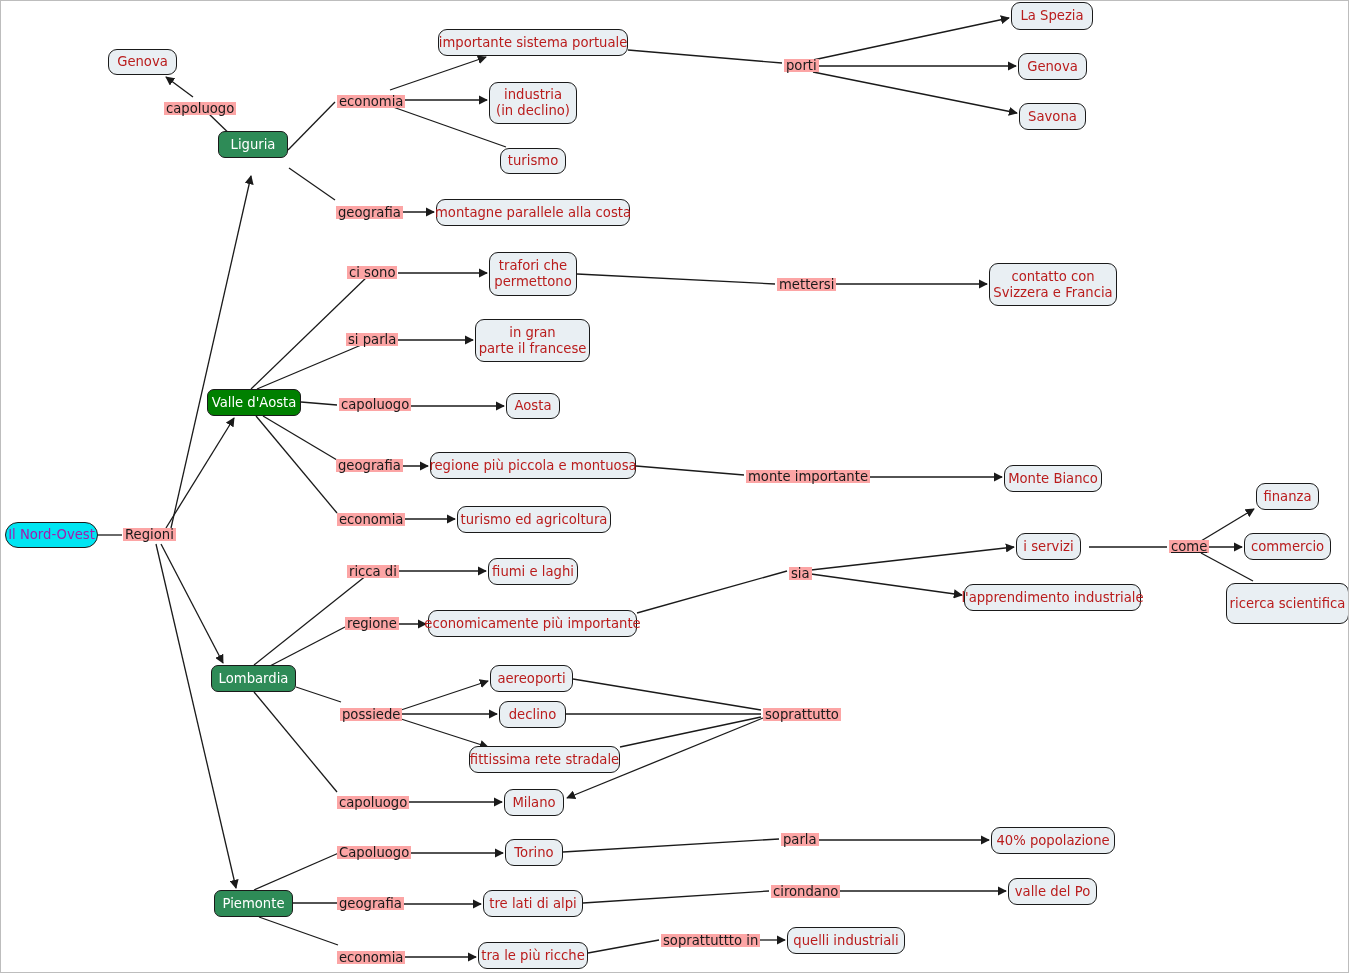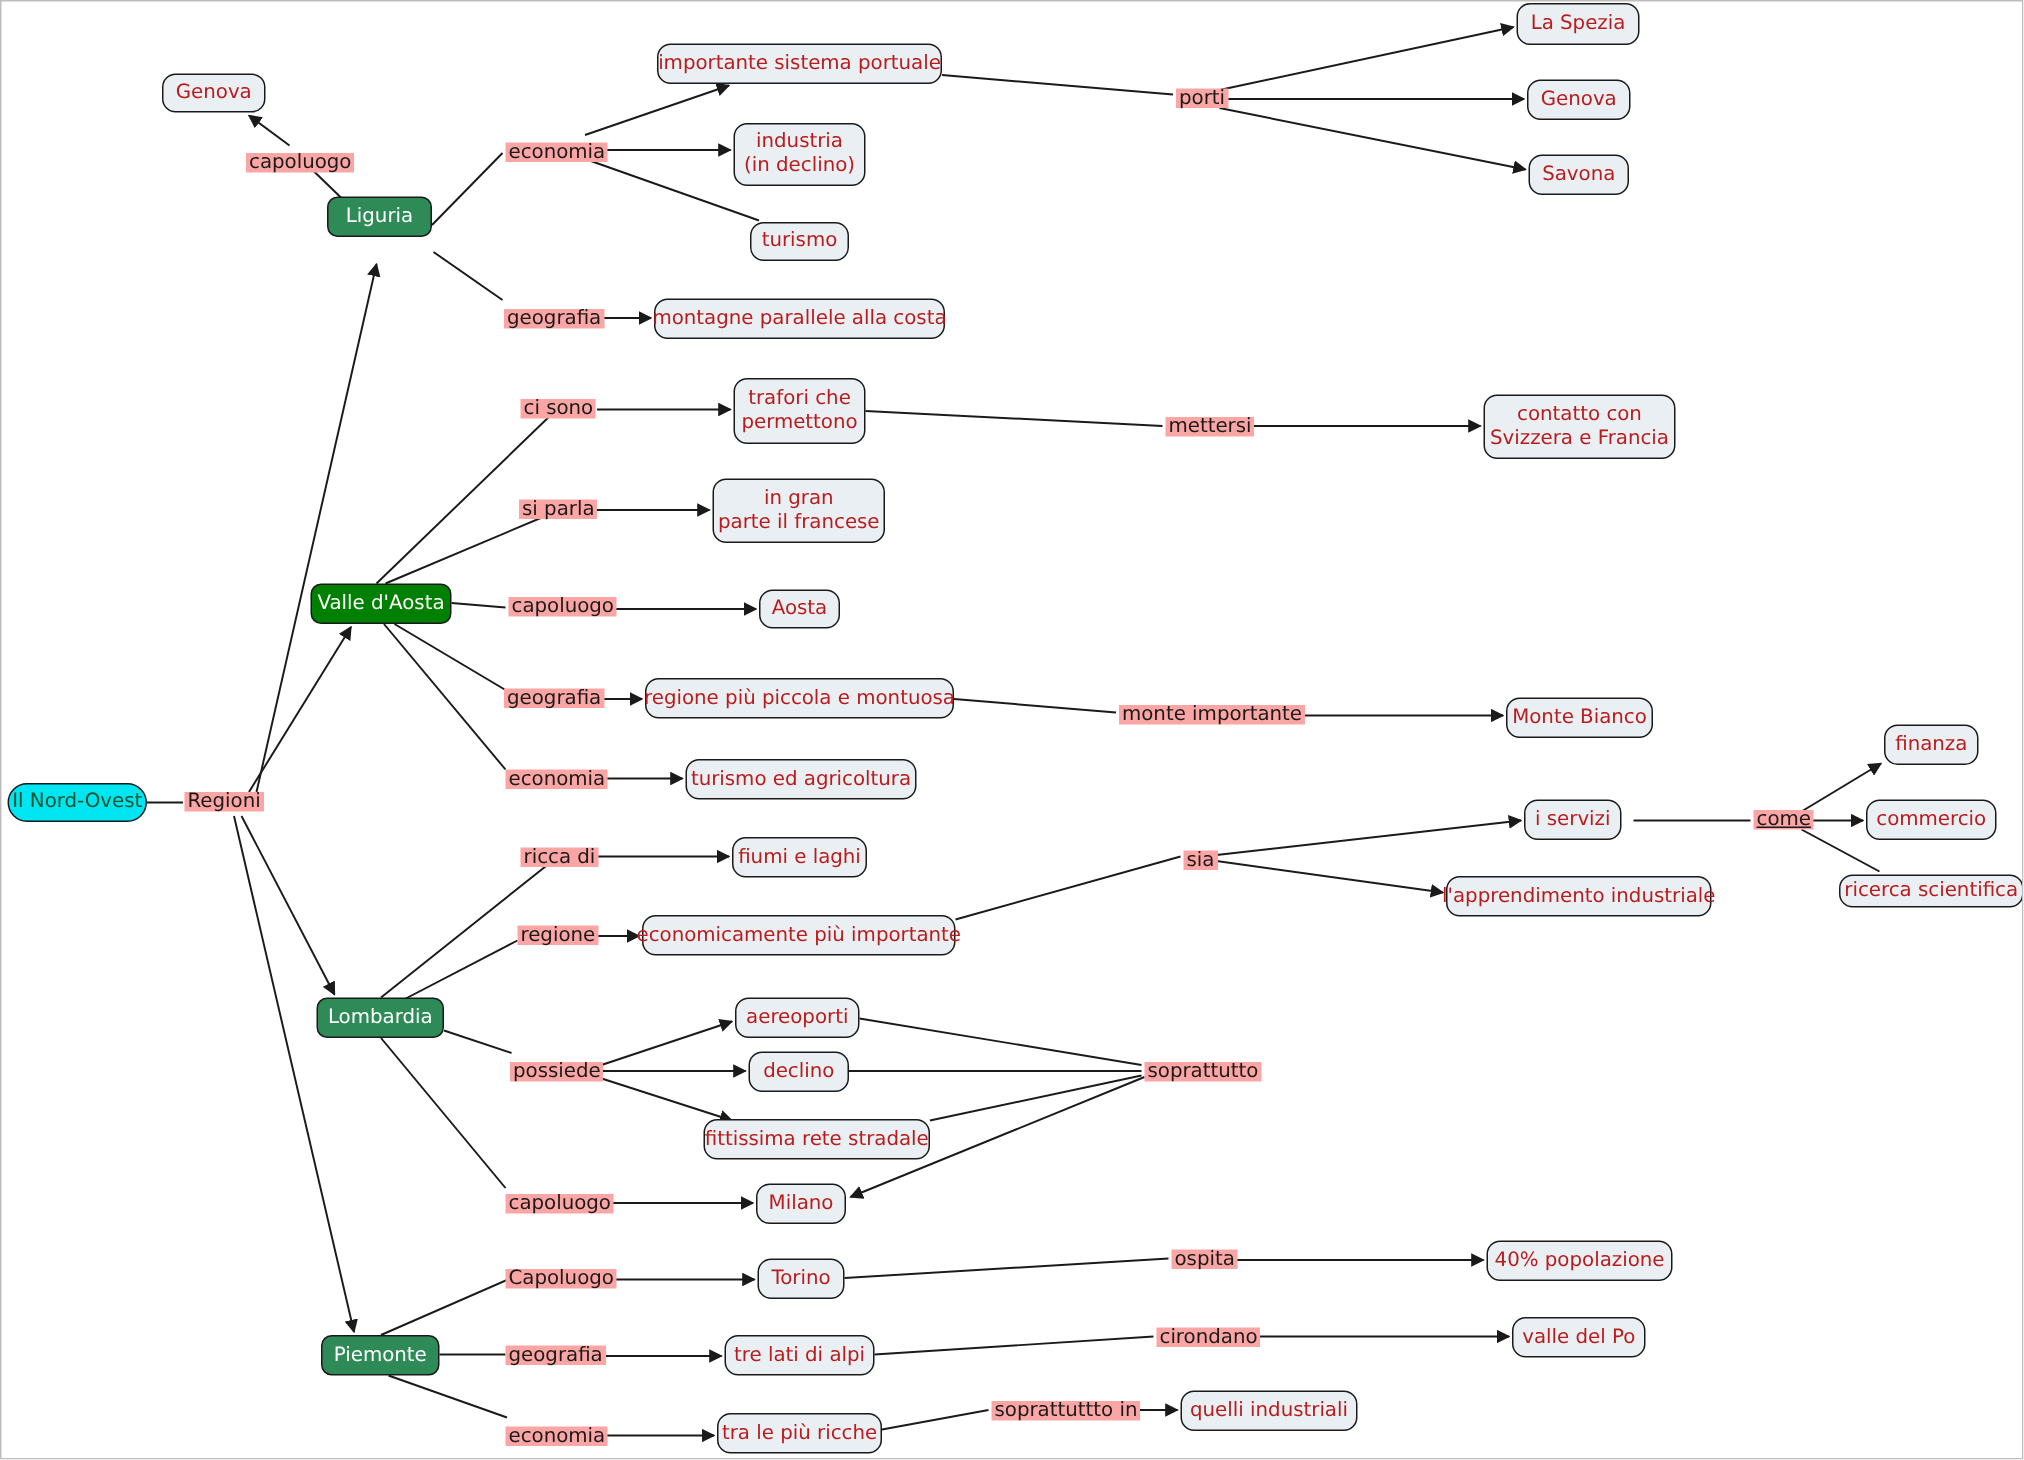--- a/index.html
+++ b/index.html
@@ -43,21 +43,21 @@
   .node.concept {
     background: #e9eff3;
   }
   .node.region {
     color: #ffffff;
     border-radius: 7px;
     border-width: 1.6px;
   }
   .node.root {
     border-radius: 13px;
-    color: #14532d;
+    color: #a21caf;
     align-items: center;
   }
   .edge-label {
     position: absolute;
     font-size: 13.2px;
     color: #1a1a1a;
     white-space: nowrap;
     background: #fca5a5;
     padding: 0 2px;
     z-index: 6;
@@ -165,21 +165,21 @@
       <div class="node concept" style="left: 505px; top: 392px; width: 54px; height: 26px;"><span>Aosta</span></div>
       <div class="node concept" style="left: 429px; top: 451px; width: 206px; height: 27px;"><span>regione più piccola e montuosa</span></div>
       <div class="node concept" style="left: 1003px; top: 464px; width: 98px; height: 27px;"><span>Monte Bianco</span></div>
       <div class="node concept" style="left: 456px; top: 505px; width: 154px; height: 27px;"><span>turismo ed agricoltura</span></div>
       <div class="node concept" style="left: 487px; top: 557px; width: 90px; height: 27px;"><span>fiumi e laghi</span></div>
       <div class="node concept" style="left: 427px; top: 609px; width: 209px; height: 27px;"><span>economicamente più importante</span></div>
       <div class="node concept" style="left: 1015px; top: 532px; width: 65px; height: 27px;"><span>i servizi</span></div>
       <div class="node concept" style="left: 963px; top: 583px; width: 177px; height: 27px;"><span>l'apprendimento industriale</span></div>
       <div class="node concept" style="left: 1255px; top: 482px; width: 63px; height: 27px;"><span>finanza</span></div>
       <div class="node concept" style="left: 1243px; top: 532px; width: 87px; height: 27px;"><span>commercio</span></div>
-      <div class="node concept" style="left: 1225px; top: 582px; width: 123px; height: 22px;"><span>ricerca scientifica</span></div>
+      <div class="node concept" style="left: 1225px; top: 582px; width: 123px; height: 41px;"><span>ricerca scientifica</span></div>
       <div class="node concept" style="left: 489px; top: 664px; width: 83px; height: 27px;"><span>aereoporti</span></div>
       <div class="node concept" style="left: 498px; top: 700px; width: 67px; height: 27px;"><span>declino</span></div>
       <div class="node concept" style="left: 468px; top: 745px; width: 151px; height: 27px;"><span>fittissima rete stradale</span></div>
       <div class="node concept" style="left: 503px; top: 788px; width: 60px; height: 27px;"><span>Milano</span></div>
       <div class="node concept" style="left: 504px; top: 838px; width: 58px; height: 27px;"><span>Torino</span></div>
       <div class="node concept" style="left: 990px; top: 826px; width: 124px; height: 27px;"><span>40% popolazione</span></div>
       <div class="node concept" style="left: 482px; top: 889px; width: 100px; height: 27px;"><span>tre lati di alpi</span></div>
       <div class="node concept" style="left: 1007px; top: 877px; width: 89px; height: 27px;"><span>valle del Po</span></div>
       <div class="node concept" style="left: 477px; top: 941px; width: 110px; height: 27px;"><span>tra le più ricche</span></div>
       <div class="node concept" style="left: 786px; top: 926px; width: 118px; height: 27px;"><span>quelli industriali</span></div>
@@ -198,19 +198,19 @@
       <div class="edge-label" style="left: 745px; top: 469px;">monte importante</div>
       <div class="edge-label" style="left: 336px; top: 512px;">economia</div>
       <div class="edge-label" style="left: 346px; top: 564px;">ricca di</div>
       <div class="edge-label" style="left: 788px; top: 566px;">sia</div>
       <div class="edge-label" style="left: 1168px; top: 539px; text-decoration: underline;">come</div>
       <div class="edge-label" style="left: 344px; top: 616px;">regione</div>
       <div class="edge-label" style="left: 339px; top: 707px;">possiede</div>
       <div class="edge-label" style="left: 762px; top: 707px;">soprattutto</div>
       <div class="edge-label" style="left: 336px; top: 795px;">capoluogo</div>
       <div class="edge-label" style="left: 336px; top: 845px;">Capoluogo</div>
-      <div class="edge-label" style="left: 780px; top: 832px;">ospita</div>
+      <div class="edge-label" style="left: 780px; top: 832px;">parla</div>
       <div class="edge-label" style="left: 336px; top: 896px;">geografia</div>
       <div class="edge-label" style="left: 770px; top: 884px;">cirondano</div>
       <div class="edge-label" style="left: 336px; top: 950px;">economia</div>
       <div class="edge-label" style="left: 660px; top: 933px;">soprattuttto in</div>
     </div>
 </div>
 
 </body></html>

